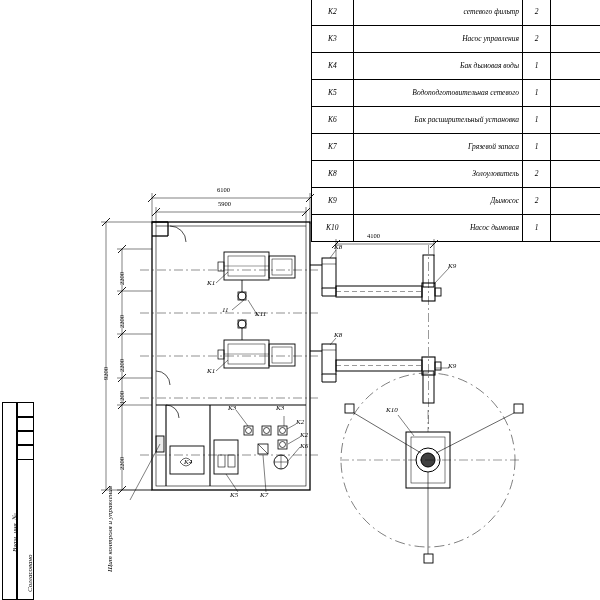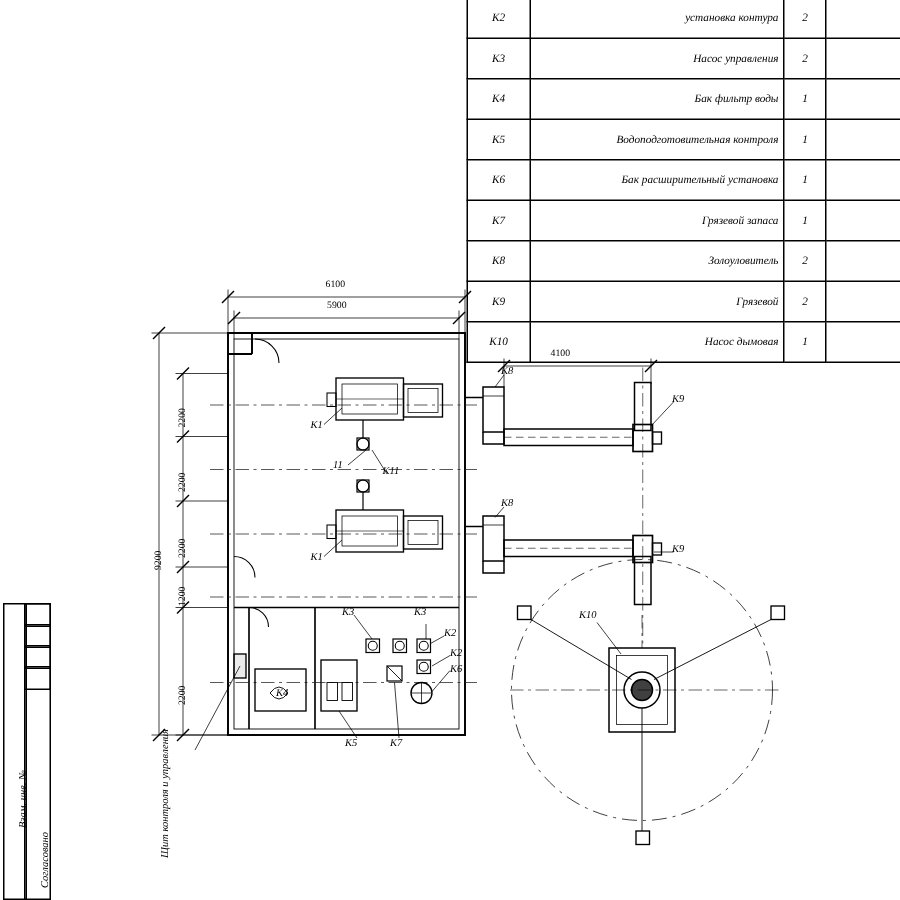--- a/index.html
+++ b/index.html
@@ -70,39 +70,39 @@
 </style>
 </head>
 <body>
 
 <div id="root">
 
   <table class="spec">
     <tbody>
       <tr>
         <td class="pos">K2</td>
-        <td class="name">установка контура</td>
+        <td class="name">сетевого фильтр</td>
         <td class="qty">2</td>
         <td class="note"></td>
       </tr>
       <tr>
         <td class="pos">K3</td>
         <td class="name">Насос управления</td>
         <td class="qty">2</td>
         <td class="note"></td>
       </tr>
       <tr>
         <td class="pos">K4</td>
-        <td class="name">Бак фильтр воды</td>
+        <td class="name">Бак дымовая воды</td>
         <td class="qty">1</td>
         <td class="note"></td>
       </tr>
       <tr>
         <td class="pos">K5</td>
-        <td class="name">Водоподготовительная контроля</td>
+        <td class="name">Водоподготовительная сетевого</td>
         <td class="qty">1</td>
         <td class="note"></td>
       </tr>
       <tr>
         <td class="pos">K6</td>
         <td class="name">Бак расширительный установка</td>
         <td class="qty">1</td>
         <td class="note"></td>
       </tr>
       <tr>
@@ -112,21 +112,21 @@
         <td class="note"></td>
       </tr>
       <tr>
         <td class="pos">K8</td>
         <td class="name">Золоуловитель</td>
         <td class="qty">2</td>
         <td class="note"></td>
       </tr>
       <tr>
         <td class="pos">K9</td>
-        <td class="name">Грязевой</td>
+        <td class="name">Дымосос</td>
         <td class="qty">2</td>
         <td class="note"></td>
       </tr>
       <tr>
         <td class="pos">K10</td>
         <td class="name">Насос дымовая</td>
         <td class="qty">1</td>
         <td class="note"></td>
       </tr>
     </tbody>

